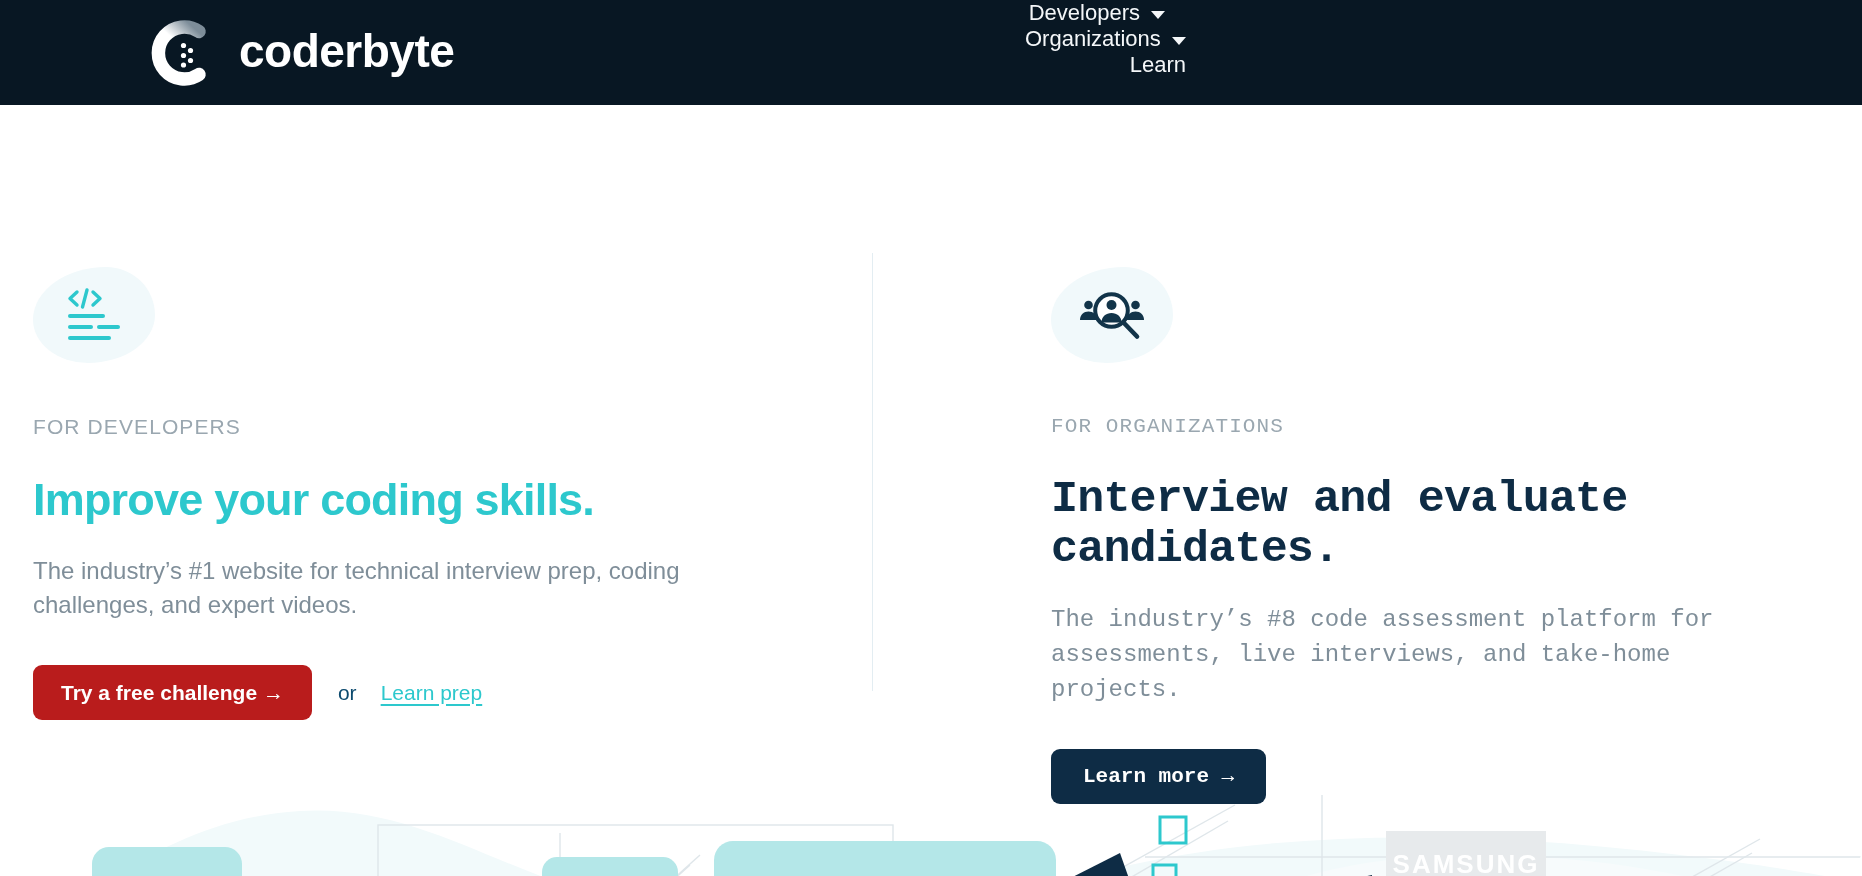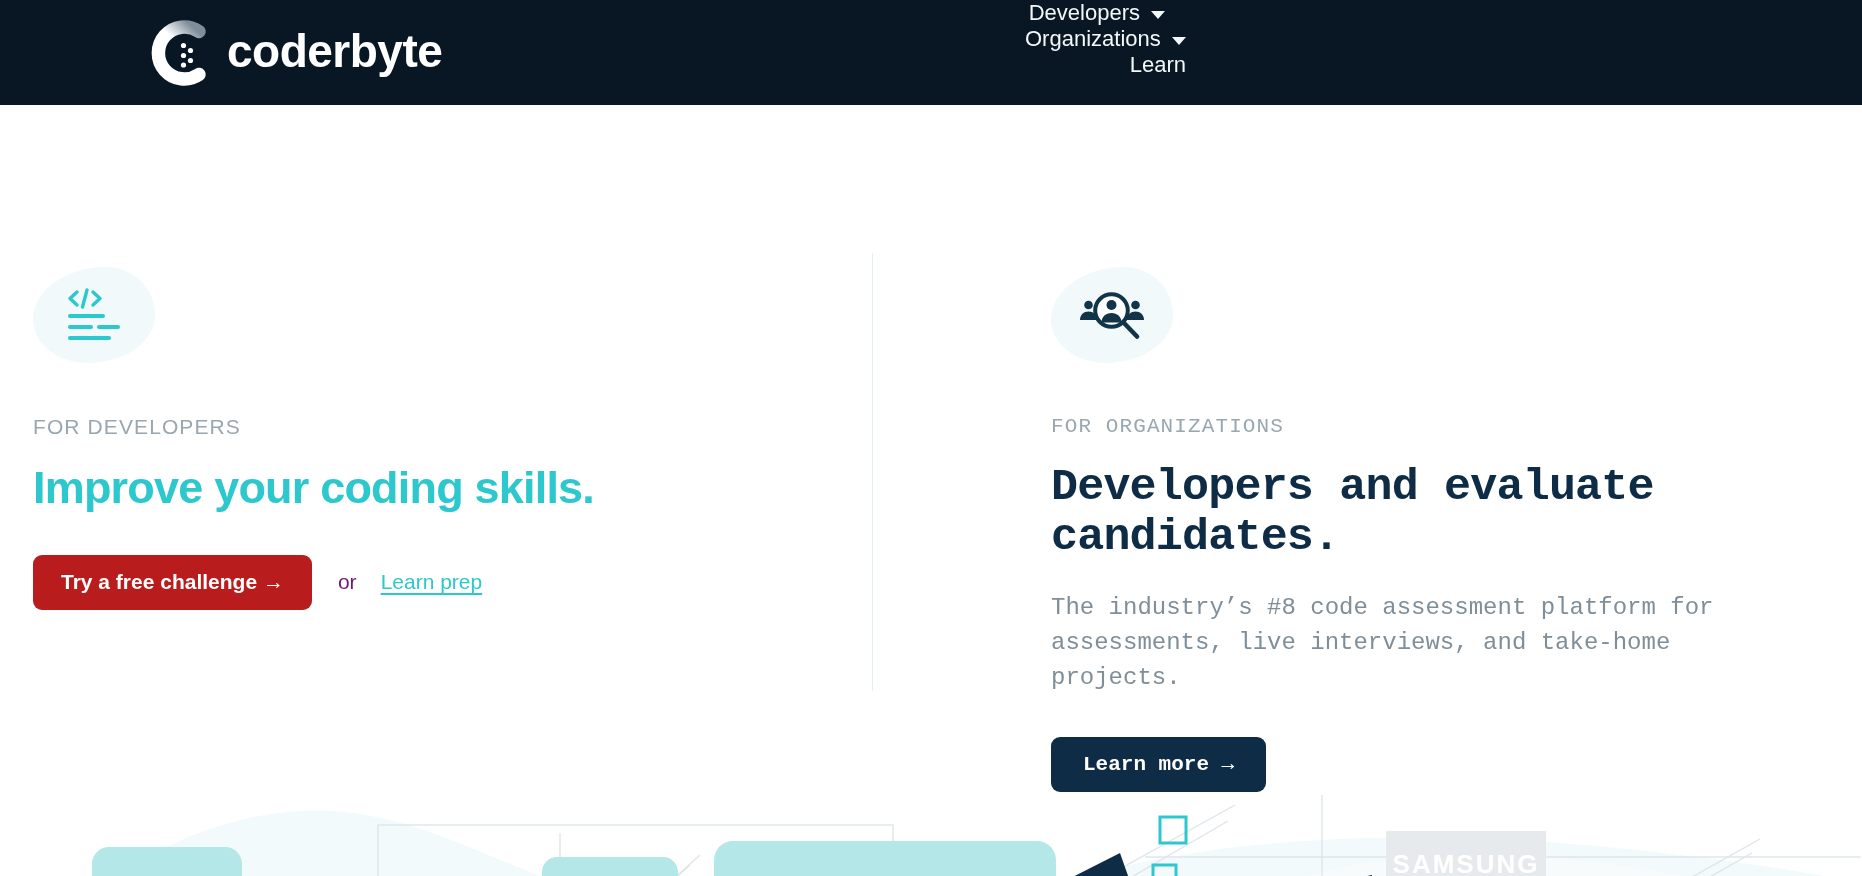--- a/index.html
+++ b/index.html
@@ -16,21 +16,21 @@
   .header {
     position: relative;
     width: 1862px; height: 105px;
     background: #081723;
     display: flex;
     align-items: center;
   }
   .brand {
     display: flex; align-items: center;
     margin-left: 145px;
-    gap: 10px;
+    gap: 22px;
     text-decoration: none;
     justify-content: space-between;
   }
   .brand-mark { width: 72px; height: 72px; display:block; flex: 0 0 auto; }
   .brand-word {
     color: #ffffff;
     font-size: 46px;
     font-weight: 700;
     letter-spacing: -0.5px;
     line-height: 1;
@@ -92,21 +92,21 @@
   .icon-badge svg { position: relative; z-index: 2; }
 
   .eyebrow {
     margin-top: 53px;
     color: #9aa7b0;
     font-size: 21px;
     letter-spacing: 1.1px;
     line-height: 1;
   }
   .headline {
-    margin-top: 26px;
+    margin-top: 38px;
     font-size: 45px;
     font-weight: 700;
     line-height: 1.1;
     letter-spacing: -0.8px;
   }
   .headline-dev { color: #2dc8cd; }
   .headline-org { color: #0e2c45; }
 
   .blurb {
     margin-top: 29px;
@@ -137,21 +137,21 @@
     padding: 0 28px;
     height: 55px;
   }
   .btn-navy {
     background: #0e2c45;
     color: #ffffff;
     padding: 0 32px;
     height: 55px;
   }
   .or-text {
-    color: #701a75;
+    color: #0c4a6e;
     font-size: 21px;
     margin: 0 24px 0 26px;
   }
   .link-teal {
     color: #2dc8cd;
     font-size: 21px;
     text-decoration: underline;
     text-underline-offset: 4px;
     cursor: pointer;
   }
@@ -226,20 +226,21 @@
           <line x1="37" y1="42" x2="56" y2="42"></line>
           <line x1="8" y1="53" x2="47" y2="53"></line>
         </g>
       </svg>
     </div>
 
     <div class="eyebrow">FOR DEVELOPERS</div>
 
     <h1 class="headline headline-dev">Improve your coding skills.</h1>
 
+    <p class="blurb">The industry’s #1 website for technical interview prep, coding challenges, and expert videos.</p>
 
     <div class="cta-row">
       <button class="btn btn-teal">Try a free challenge →</button>
       <span class="or-text">or</span>
       <a class="link-teal" href="#">Learn prep</a>
     </div>
   </div>
 
   <div class="col col-right">
 
@@ -256,21 +257,21 @@
         <g fill="#123449">
           <circle cx="33.5" cy="16" r="5"></circle>
           <path d="M23.5 33.5c0-5.6 4.5-9.4 10-9.4s10 3.8 10 9.4z"></path>
         </g>
         <line x1="45.5" y1="33.5" x2="59" y2="47.5" stroke="#123449" stroke-width="4.6" stroke-linecap="round"></line>
       </svg>
     </div>
 
     <div class="eyebrow">FOR ORGANIZATIONS</div>
 
-    <h1 class="headline headline-org">Developers and evaluate candidates.</h1>
+    <h1 class="headline headline-org">Interview and evaluate candidates.</h1>
 
     <p class="blurb blurb-org">The industry’s #8 code assessment platform for assessments, live interviews, and take-home projects.</p>
 
     <div class="cta-row">
       <button class="btn btn-navy">Learn more →</button>
     </div>
   </div>
 
   <div class="illus">
     <svg width="1862" height="186" viewBox="0 0 1862 186" aria-hidden="true">

